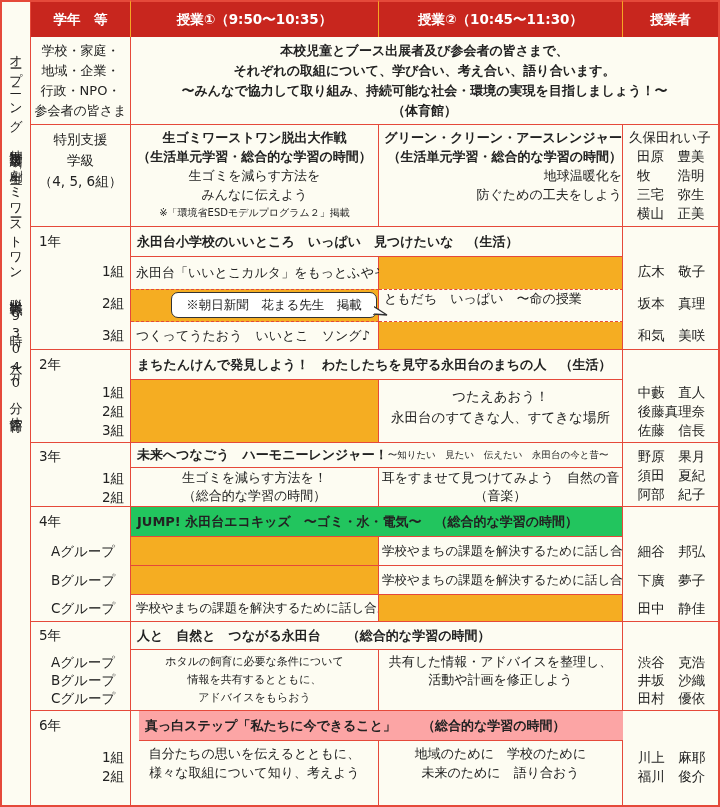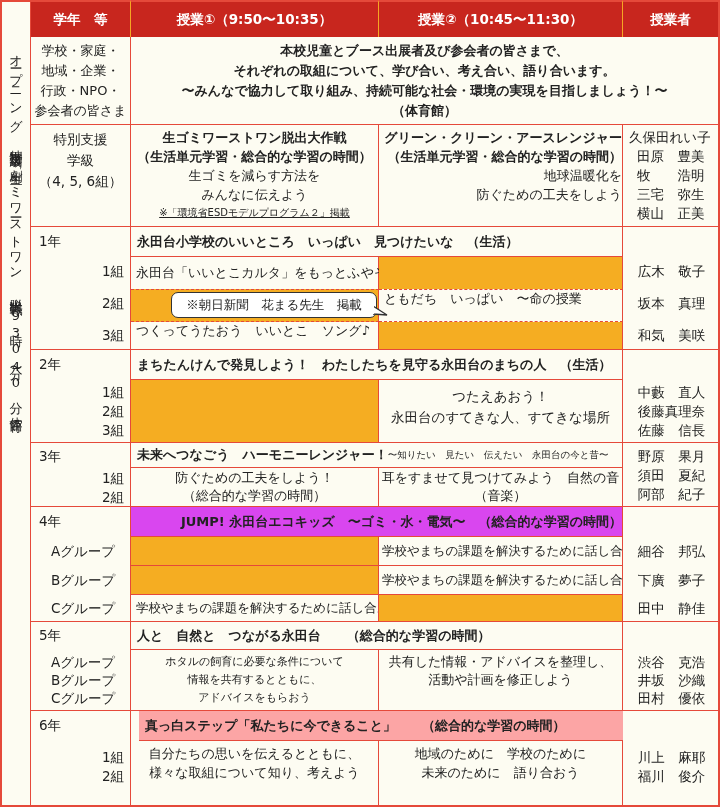--- a/index.html
+++ b/index.html
@@ -59,21 +59,21 @@
 <div class="cell" style="left:31px;top:125px;width:100px;height:102px;border-right:1.5px solid #e5493a;border-bottom:1.5px solid #e5493a;text-align:center;font-size:13.5px;line-height:21px;padding-top:4px;">
   <div class="line">特別支援</div>
   <div class="line">学級</div>
   <div class="line">（4, 5, 6組）</div>
 </div>
 <div class="cell" style="left:131px;top:125px;width:248px;height:102px;border-right:1.5px solid #e5493a;border-bottom:1.5px solid #e5493a;text-align:center;font-size:13px;line-height:19px;padding-top:3px;">
   <div class="line bold">生ゴミワーストワン脱出大作戦</div>
   <div class="line bold">（生活単元学習・総合的な学習の時間）</div>
   <div class="line">生ゴミを減らす方法を</div>
   <div class="line">みんなに伝えよう</div>
-  <div class="line small" style="line-height:18px;text-decoration:underline;">※「環境省ESDモデルプログラム２」掲載</div>
+  <div class="line small" style="line-height:18px;">※「環境省ESDモデルプログラム２」掲載</div>
 </div>
 <div class="cell" style="left:379px;top:125px;width:244px;height:102px;border-right:1.5px solid #e5493a;border-bottom:1.5px solid #e5493a;text-align:right;font-size:13px;line-height:19px;padding-top:3px;">
   <div class="line bold">グリーン・クリーン・アースレンジャー</div>
   <div class="line bold">（生活単元学習・総合的な学習の時間）</div>
   <div class="line">地球温暖化を</div>
   <div class="line">防ぐための工夫をしよう</div>
 </div>
 <div class="cell" style="left:623px;top:125px;width:97px;height:102px;border-bottom:1.5px solid #e5493a;border-right:2px solid #e5493a;font-size:13.5px;line-height:19px;padding-top:3px;padding-left:6px;">
   <div class="line">久保田れい子</div>
   <div class="line" style="white-space:pre;padding-left:8px;">田原　豊美</div>
@@ -103,21 +103,21 @@
   <div style="padding-left:16px;margin-top:48px;">若尾先生（カシオ計算機）と共に〜</div>
 </div>
 <div class="bubble" style="left:171px;top:292px;width:206px;height:26px;">
     <span>※朝日新聞　花まる先生　掲載</span>
   </div>
 <svg class="abs" style="left:373px;top:305px;" width="16" height="14" viewBox="0 0 16 14">
     <path d="M0 1 L14 10 L0 9 Z" fill="#fff" stroke="#333" stroke-width="1.3"></path>
     <rect x="-1" y="0" width="2" height="9" fill="#fff"></rect>
   </svg>
 
-<div class="cell" style="left:131px;top:322px;width:248px;height:28px;border-right:1.5px solid #e5493a;border-bottom:1.5px solid #e5493a;display:flex;padding-left:5px;font-size:13px;white-space:nowrap;">
+<div class="cell" style="left:131px;top:322px;width:248px;height:28px;border-right:1.5px solid #e5493a;border-bottom:1.5px solid #e5493a;display:flex;align-items:center;padding-left:5px;font-size:13px;white-space:nowrap;">
     <span>つくってうたおう　いいとこ　ソング♪</span>
   </div>
 <div class="cell orange" style="left:379px;top:322px;width:244px;height:28px;border-right:1.5px solid #e5493a;border-bottom:1.5px solid #e5493a;"></div>
 <div class="cell" style="left:623px;top:227px;width:97px;height:123px;border-bottom:1.5px solid #e5493a;border-right:2px solid #e5493a;">
   <div class="teacher" style="top:36px;">広木　敬子</div>
   <div class="teacher" style="top:68px;">坂本　真理</div>
   <div class="teacher" style="top:100px;">和気　美咲</div>
 </div>
 
 <div class="cell" style="left:31px;top:350px;width:100px;height:93px;border-right:1.5px solid #e5493a;border-bottom:1.5px solid #e5493a;">
@@ -143,40 +143,40 @@
 <div class="cell" style="left:31px;top:443px;width:100px;height:64px;border-right:1.5px solid #e5493a;border-bottom:1.5px solid #e5493a;">
   <span class="grade-label" style="top:5px;">3年</span>
   <span class="grp" style="top:27px;">1組</span>
   <span class="grp" style="top:46px;">2組</span>
 </div>
 <div class="title-row" style="left:131px;top:443px;width:492px;height:25px;border-right:1.5px solid #e5493a;border-bottom:1.5px solid #e5493a;background:#fdfcf2;">
   <span>未来へつなごう　ハーモニーレンジャー！</span>
   <span style="font-weight:normal;font-size:9.5px;">〜知りたい　見たい　伝えたい　永田台の今と昔〜</span>
 </div>
 <div class="cell" style="left:131px;top:468px;width:248px;height:39px;border-right:1.5px solid #e5493a;border-bottom:1.5px solid #e5493a;text-align:center;font-size:13px;line-height:18px;padding-top:1px;">
-  <div class="line">防ぐための工夫をしよう！</div>
+  <div class="line">生ゴミを減らす方法を！</div>
   <div class="line">（総合的な学習の時間）</div>
 </div>
 <div class="cell" style="left:379px;top:468px;width:244px;height:39px;border-right:1.5px solid #e5493a;border-bottom:1.5px solid #e5493a;text-align:center;font-size:13px;line-height:18px;padding-top:1px;">
   <div class="line">耳をすませて見つけてみよう　自然の音</div>
   <div class="line">（音楽）</div>
 </div>
 <div class="cell" style="left:623px;top:443px;width:97px;height:64px;border-bottom:1.5px solid #e5493a;border-right:2px solid #e5493a;">
   <div class="teacher" style="top:5px;">野原　果月</div>
   <div class="teacher" style="top:24px;">須田　夏紀</div>
   <div class="teacher" style="top:43px;">阿部　紀子</div>
 </div>
 
 <div class="cell" style="left:31px;top:507px;width:100px;height:115px;border-right:1.5px solid #e5493a;border-bottom:1.5px solid #e5493a;">
   <span class="grade-label" style="top:6px;">4年</span>
   <span class="grp-l" style="top:36px;">Aグループ</span>
   <span class="grp-l" style="top:65px;">Bグループ</span>
   <span class="grp-l" style="top:93px;">Cグループ</span>
 </div>
-<div class="title-row" style="left:131px;top:507px;width:492px;height:30px;border-right:1.5px solid #e5493a;border-bottom:1.5px solid #e5493a;background:#d946ef;justify-content:flex-end;">
+<div class="title-row" style="left:131px;top:507px;width:492px;height:30px;border-right:1.5px solid #e5493a;border-bottom:1.5px solid #e5493a;background:#22c55e;">
     <span>JUMP! 永田台エコキッズ　〜ゴミ・水・電気〜　（総合的な学習の時間）</span>
   </div>
 
 <div class="cell orange" style="left:131px;top:537px;width:248px;height:29px;border-right:1.5px solid #e5493a;border-bottom:1.5px solid #e5493a;"></div>
 <div class="cell" style="left:379px;top:537px;width:244px;height:29px;border-right:1.5px solid #e5493a;border-bottom:1.5px solid #e5493a;display:flex;align-items:center;padding-left:3px;font-size:12.5px;white-space:nowrap;">
     <span>学校やまちの課題を解決するために話し合おう</span>
   </div>
 
 <div class="cell orange" style="left:131px;top:566px;width:248px;height:29px;border-right:1.5px solid #e5493a;border-bottom:1.5px solid #e5493a;"></div>
 <div class="cell" style="left:379px;top:566px;width:244px;height:29px;border-right:1.5px solid #e5493a;border-bottom:1.5px solid #e5493a;display:flex;align-items:center;padding-left:3px;font-size:12.5px;white-space:nowrap;">

